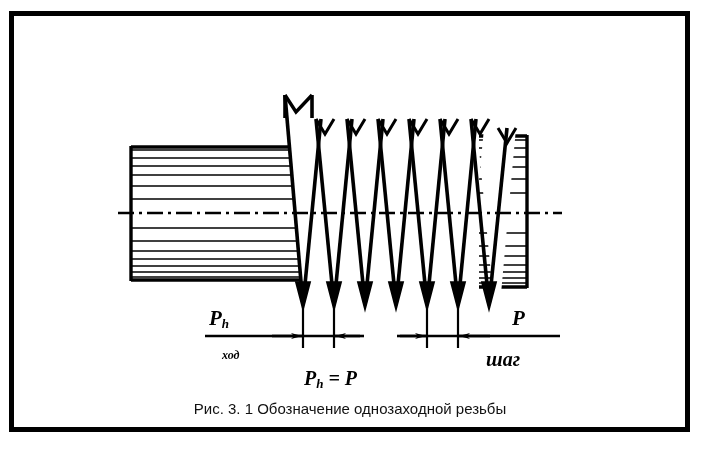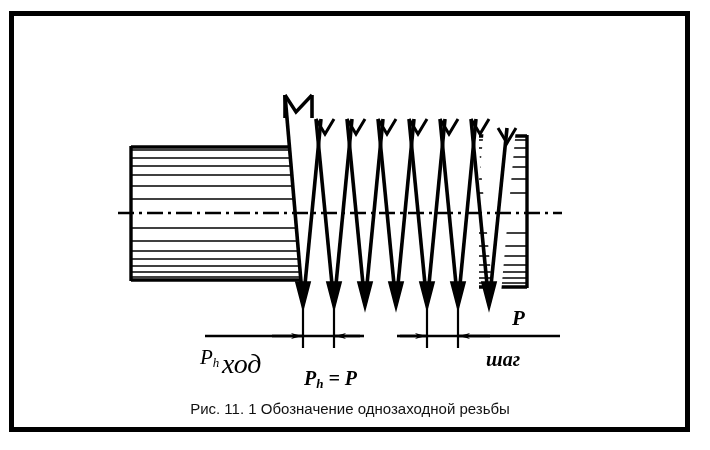--- a/index.html
+++ b/index.html
@@ -49,35 +49,34 @@
     white-space: nowrap;
   }
   .lbl {
     position: absolute;
     font-family: "Liberation Serif", serif;
     font-style: italic;
     color: #000000;
     white-space: nowrap;
   }
   .lbl-ph {
-    left: 200px;
+    left: 209px;
     top: 306px;
     font-size: 21px;
-    font-weight: 400;
-    margin-top: 39px;
+    font-weight: 700;
   }
   .lbl-ph sub {
     font-size: 13px;
     vertical-align: -3px;
   }
   .lbl-hod {
     left: 222px;
     top: 348px;
-    font-size: 28px;
-    font-weight: 400;
+    font-size: 12px;
+    font-weight: 700;
   }
   .lbl-p {
     left: 512px;
     top: 306px;
     font-size: 21px;
     font-weight: 600;
   }
   .lbl-shag {
     left: 486px;
     top: 348px;
@@ -254,15 +253,15 @@
   <div class="lbl lbl-hod">ход</div>
 
   <div class="lbl lbl-p">P</div>
 
   <div class="lbl lbl-shag">шаг</div>
 
   <div class="lbl lbl-eq">
     <span>P</span><sub>h</sub><span> = P</span>
   </div>
 
-  <div class="caption">Рис. 11. 1 Обозначение однозаходной резьбы</div>
+  <div class="caption">Рис. 3. 1 Обозначение однозаходной резьбы</div>
 
 </div>
 
 </body></html>

